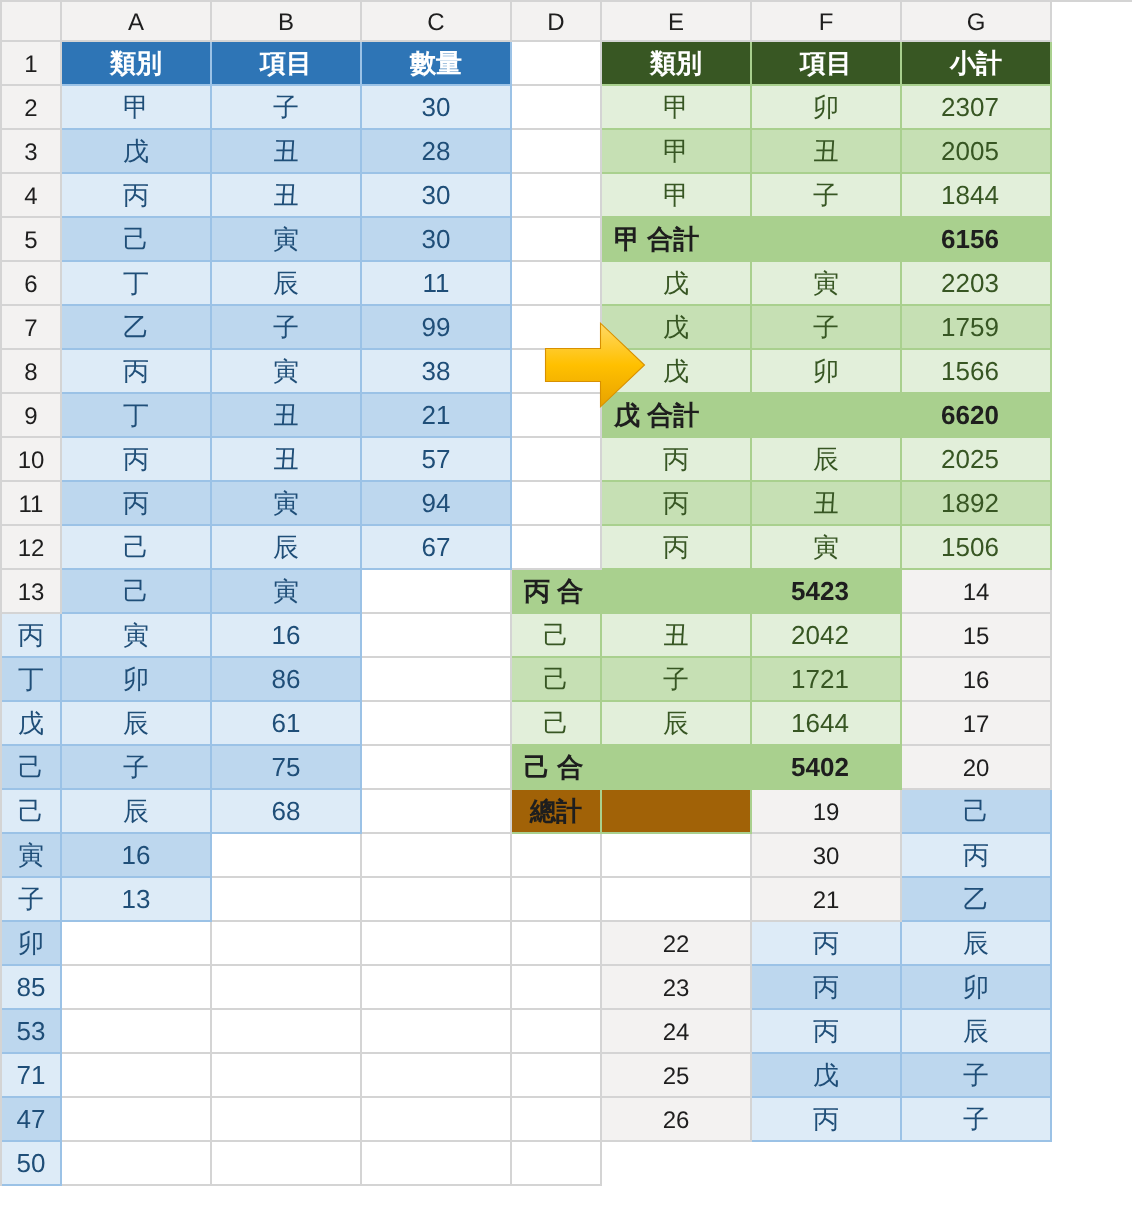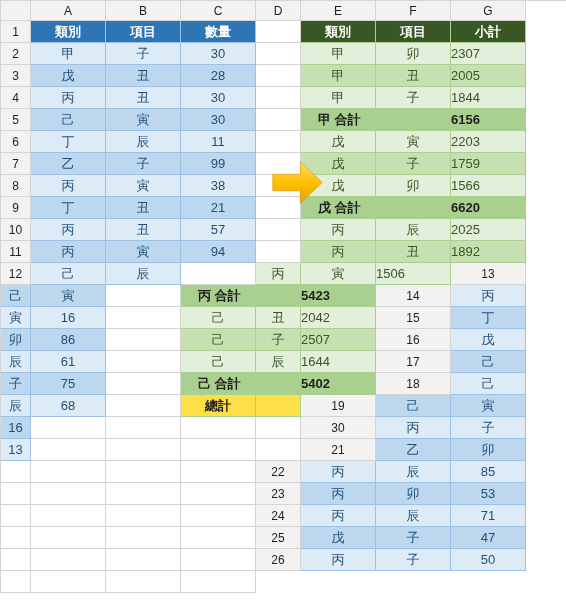--- a/index.html
+++ b/index.html
@@ -86,24 +86,24 @@
     border-right: 1px solid #a9d08e;
     border-bottom: 1px solid #a9d08e;
   }
   .gsub {
     background: #a9d08e;
     color: #1e1e1e;
     font-weight: bold;
     border-right: 1px solid #a9d08e;
     border-bottom: 1px solid #a9d08e;
   }
-  .gnum { text-align: left; padding-right: 6px; }
-  .gsubL { text-align: left; padding-left: 17px; }
+  .gnum { text-align: center; padding-right: 6px; }
+  .gsubL { text-align: left; padding-left: 6px; }
   .gtotal {
-    background: #fde047;
+    background: #a16207;
     color: #1e1e1e;
     font-weight: bold;
   }
   .arrow {
     position: absolute;
     left: 270px;
     top: 155px;
     width: 55px;
     height: 55px;
   }
@@ -204,20 +204,21 @@
     <div class="cell br2">丙</div>
     <div class="cell br2">寅</div>
     <div class="cell br2">94</div>
     <div class="cell"></div>
     <div class="cell gr2">丙</div>
     <div class="cell gr2">丑</div>
     <div class="cell gr2 gnum">1892</div>
     <div class="rhead">12</div>
     <div class="cell br1">己</div>
     <div class="cell br1">辰</div>
+    <div class="cell br1">67</div>
     <div class="cell"></div>
     <div class="cell gr1">丙</div>
     <div class="cell gr1">寅</div>
     <div class="cell gr1 gnum">1506</div>
     <div class="rhead">13</div>
     <div class="cell br2">己</div>
     <div class="cell br2">寅</div>
     <div class="cell"></div>
     <div class="cell gsub gsubL">丙 合計</div>
     <div class="cell gsub"></div>
@@ -230,38 +231,38 @@
     <div class="cell gr1">己</div>
     <div class="cell gr1">丑</div>
     <div class="cell gr1 gnum">2042</div>
     <div class="rhead">15</div>
     <div class="cell br2">丁</div>
     <div class="cell br2">卯</div>
     <div class="cell br2">86</div>
     <div class="cell"></div>
     <div class="cell gr2">己</div>
     <div class="cell gr2">子</div>
-    <div class="cell gr2 gnum">2507</div>
+    <div class="cell gr2 gnum">1721</div>
     <div class="rhead">16</div>
     <div class="cell br1">戊</div>
     <div class="cell br1">辰</div>
     <div class="cell br1">61</div>
     <div class="cell"></div>
     <div class="cell gr1">己</div>
     <div class="cell gr1">辰</div>
     <div class="cell gr1 gnum">1644</div>
     <div class="rhead">17</div>
     <div class="cell br2">己</div>
     <div class="cell br2">子</div>
     <div class="cell br2">75</div>
     <div class="cell"></div>
     <div class="cell gsub gsubL">己 合計</div>
     <div class="cell gsub"></div>
     <div class="cell gsub gnum">5402</div>
-    <div class="rhead">18</div>
+    <div class="rhead">20</div>
     <div class="cell br1">己</div>
     <div class="cell br1">辰</div>
     <div class="cell br1">68</div>
     <div class="cell"></div>
     <div class="cell gsub gtotal">總計</div>
     <div class="cell gsub gtotal"></div>
     <div class="rhead">19</div>
     <div class="cell br2">己</div>
     <div class="cell br2">寅</div>
     <div class="cell br2">16</div>

